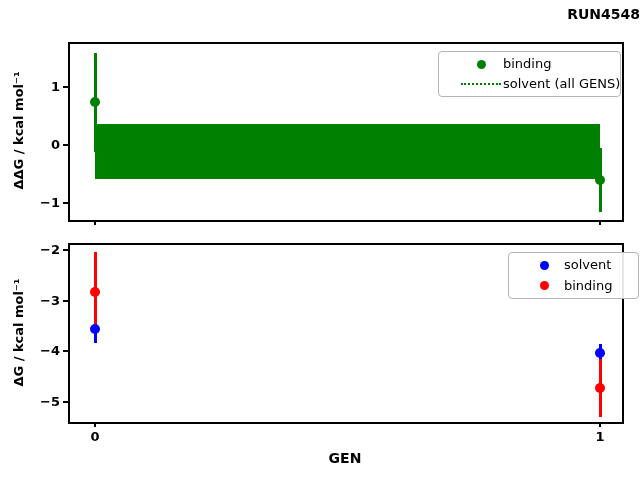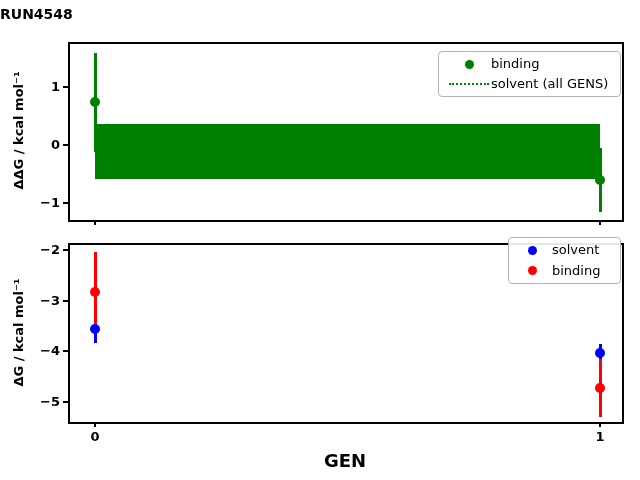--- a/index.html
+++ b/index.html
@@ -1,46 +1,46 @@
 <!DOCTYPE html>
 <html><head>
 <meta charset="utf-8">
 <style>
   html,body{margin:0;padding:0;background:#fff;}
   #figure{
     position:relative;width:640px;height:480px;background:#ffffff;
     font-family:"DejaVu Sans",sans-serif;color:#000;overflow:hidden;
   }
   .suptitle{
-    position:absolute;left:0;top:5px;width:640px;text-align:left;
+    position:absolute;left:0;top:5px;width:640px;text-align:right;
     font-size:14px;font-weight:bold;line-height:18px;
   }
   .axes{
     position:absolute;border:2px solid #000;box-sizing:border-box;background:transparent;
   }
   #axes-top{left:68px;top:42px;width:556px;height:180px;}
   #axes-bottom{left:68px;top:243px;width:556px;height:181px;}
   .ylabel{
     position:absolute;width:170px;height:17px;text-align:center;
     font-size:13px;font-weight:bold;transform:rotate(-90deg);
   }
   #ylabel-top{left:-66px;top:122px;}
   #ylabel-bottom{left:-66px;top:324px;}
   .xlabel{
     position:absolute;left:68px;top:450px;width:554px;text-align:center;
-    font-size:18px;font-weight:bold;
+    font-size:14px;font-weight:bold;
   }
   .legend{
     position:absolute;background:rgba(255,255,255,0.9);
     border:1px solid #b4b4b4;border-radius:4px;box-sizing:border-box;
     display:flex;flex-direction:column;justify-content:center;
-    padding:2px 8px;z-index:5;
+    padding:2px 20px;z-index:5;
   }
   #legend-top{left:438px;top:51px;width:183px;height:46px;}
-  #legend-bottom{left:508px;top:237px;width:113px;height:47px;}
+  #legend-bottom{left:508px;top:252px;width:131px;height:47px;}
   .lrow{display:flex;align-items:center;height:21px;}
   .lswatch{display:flex;align-items:center;justify-content:center;flex:none;}
   #legend-top .lswatch{width:44px;}
   #legend-bottom .lswatch{width:30px;margin-right:5px;}
   .ldot{width:9px;height:9px;border-radius:50%;}
   .ldash{width:40px;height:0;border-top:2px dotted #008000;}
   .llabel{font-size:13px;line-height:16px;white-space:nowrap;}
 </style>
 </head>
 <body>

